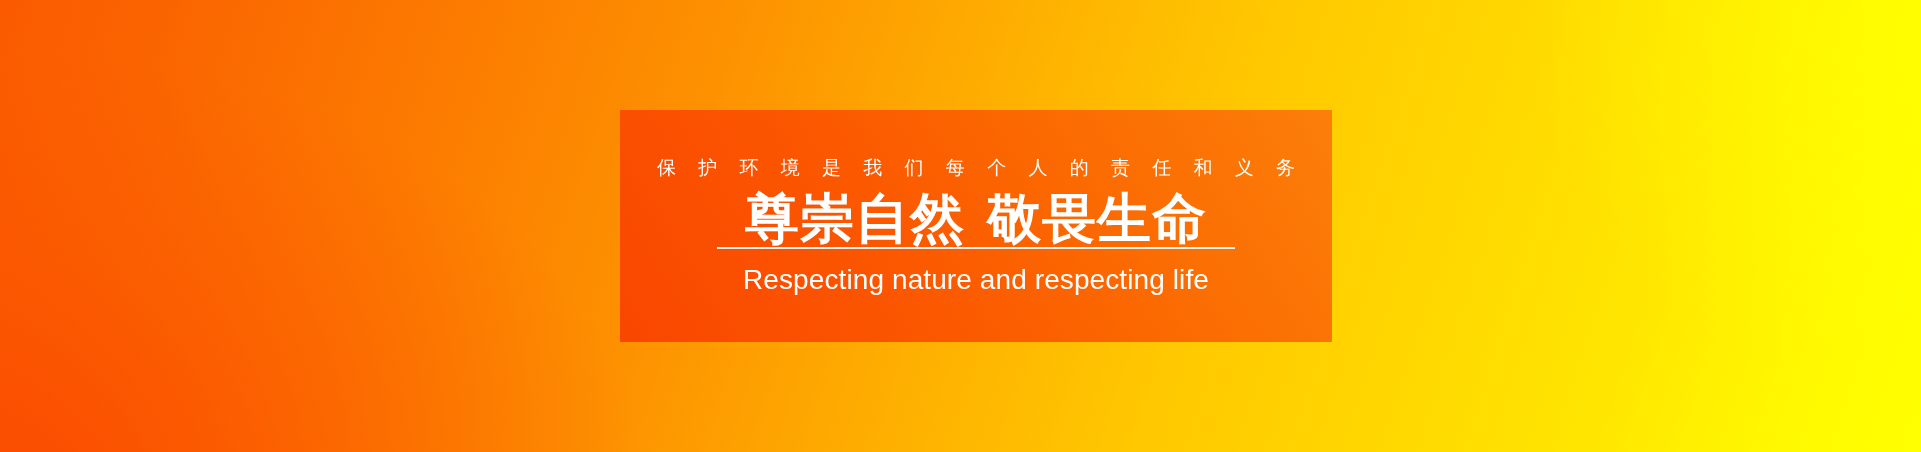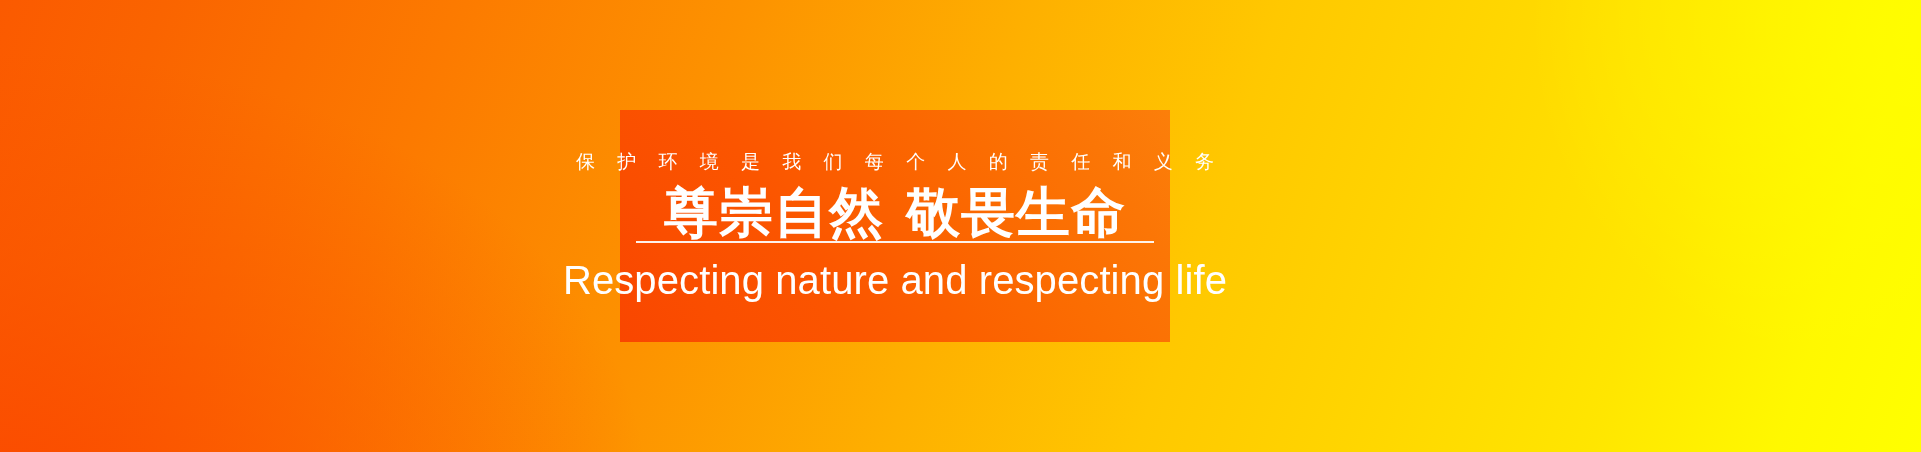--- a/index.html
+++ b/index.html
@@ -56,21 +56,21 @@
         rgba(255,255,0,0.75) 0%,
         rgba(255,255,0,0.0) 70%);
     pointer-events: none;
   }
 
   
   #card {
     position: absolute;
     left: 620px;
     top: 110px;
-    width: 550px;
+    width: 712px;
     height: 232px;
     background:
       linear-gradient(58deg,
         #f94600 0%,
         #fa4e00 16%,
         #fb5500 34%,
         #fb6100 52%,
         #fb6d02 70%,
         #fb7606 86%,
         #fc7f0a 100%);
@@ -118,21 +118,21 @@
   .divider {
     width: 518px;
     height: 2px;
     background: rgba(255,255,255,0.92);
     margin-bottom: 17px;
   }
 
   
   .tagline {
     color: #ffffff;
-    font-size: 40px;
+    font-size: 28px;
     line-height: 1;
     font-weight: 400;
     letter-spacing: 0.1px;
     white-space: nowrap;
   }
 </style>
 </head>
 <body>
 
 <div id="banner">

